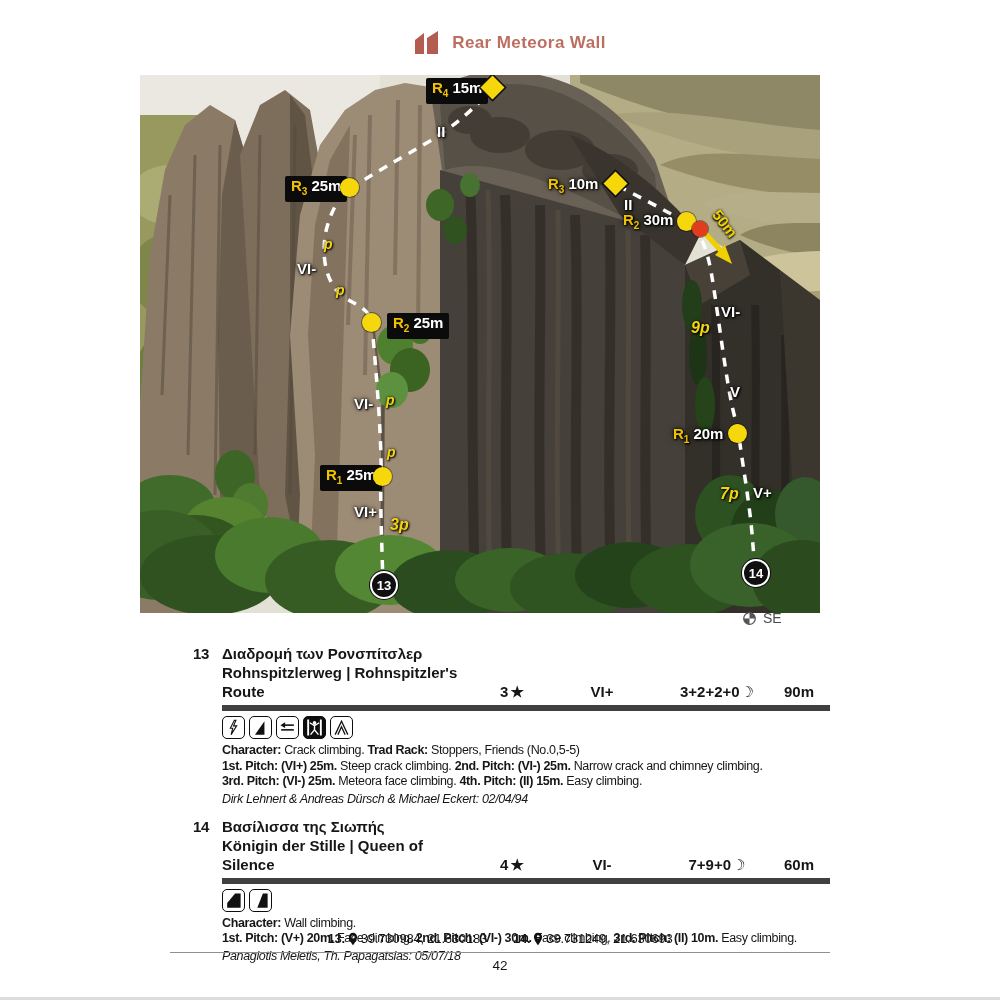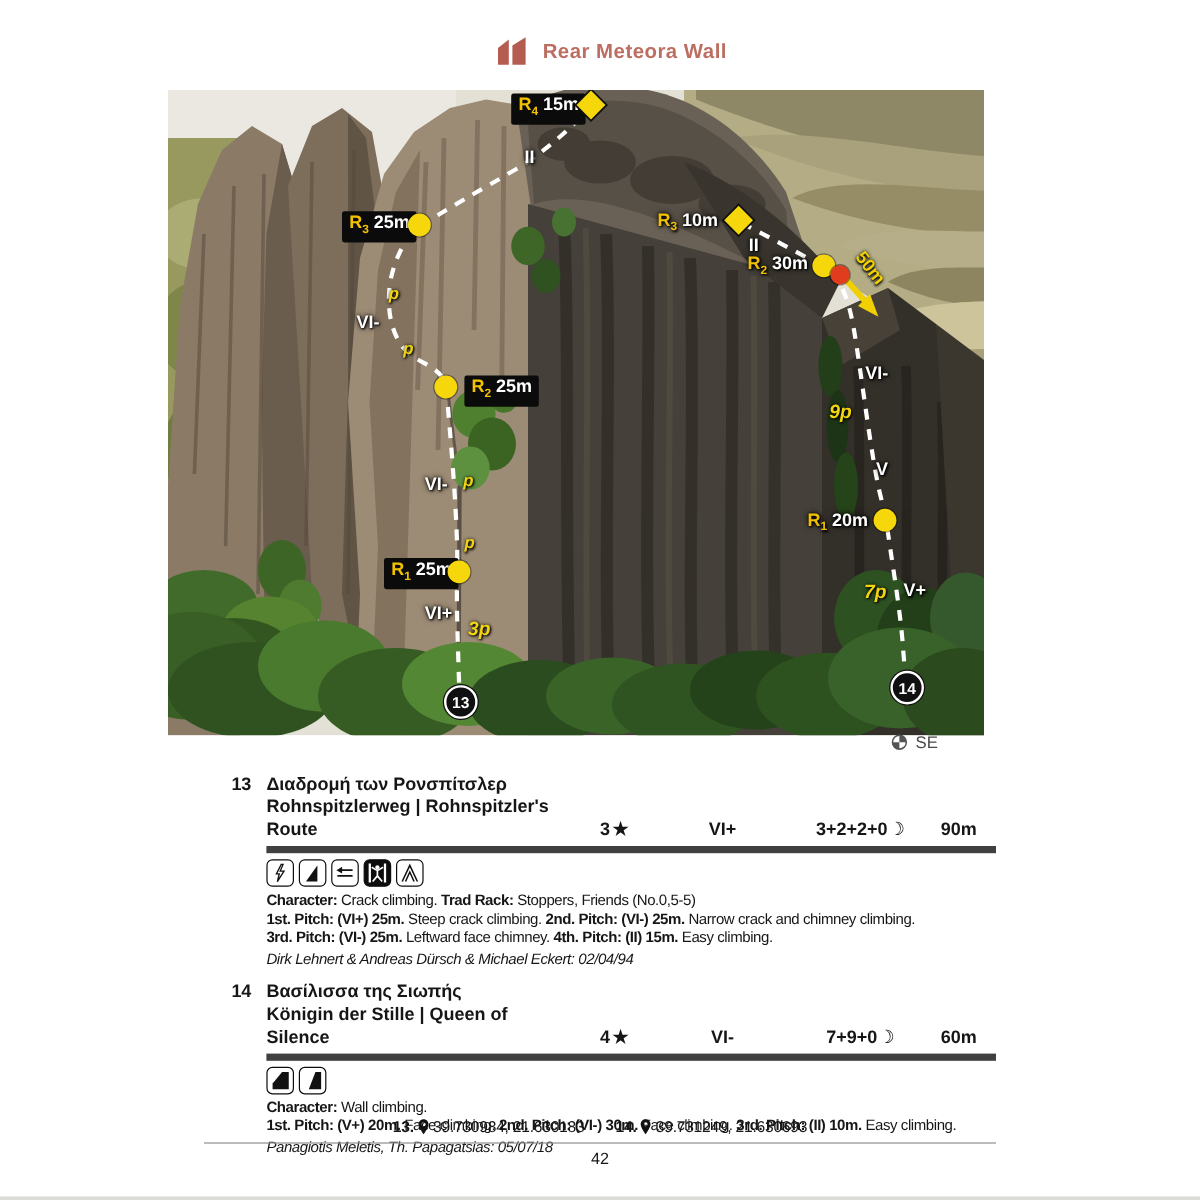--- a/index.html
+++ b/index.html
@@ -248,21 +248,21 @@
     <div class="grade" style="left:484px;top:121px">II</div>
 
     <div class="plain" style="left:483px;top:136px">
       <span class="ry"><span>R</span><sub>2</sub></span><span>30m</span>
     </div>
     <div class="belay" style="left:537px;top:137px"></div>
     <div class="belay-red" style="left:552px;top:146px"></div>
     <div class="rappel" style="left:570px;top:140px">50m</div>
 
     <div class="grade" style="left:581px;top:228px">VI-</div>
-    <div class="pcount" style="left:551px;top:260px">9p</div>
+    <div class="pcount" style="left:551px;top:244px">9p</div>
     <div class="grade" style="left:590px;top:308px">V</div>
 
     <div class="plain" style="left:533px;top:350px">
       <span class="ry"><span>R</span><sub>1</sub></span><span>20m</span>
     </div>
     <div class="belay" style="left:588px;top:349px"></div>
 
     <div class="pcount" style="left:580px;top:410px">7p</div>
     <div class="grade" style="left:613px;top:409px">V+</div>
     <div class="route-circle" style="left:602px;top:484px">14</div>
@@ -317,21 +317,21 @@
           </svg>
         </span>
         <span class="pict">
           <svg width="19" height="19" viewBox="0 0 24 24">
               <path d="M4,21 L12,4 L20,21 M7.5,21 L12,11 L16.5,21" fill="none" stroke="#111" stroke-width="1.6"></path>
             </svg>
         </span>
       </div>
       <div class="r-body"><span class="b">Character:</span><span> Crack climbing. </span><span class="b">Trad Rack:</span><span> Stoppers, Friends (No.0,5-5)</span></div>
       <div class="r-body"><span class="b">1st. Pitch: (VI+) 25m.</span><span> Steep crack climbing. </span><span class="b">2nd. Pitch: (VI-) 25m.</span><span> Narrow crack and chimney climbing.</span></div>
-      <div class="r-body"><span class="b">3rd. Pitch: (VI-) 25m.</span><span> Leftward face chimney. </span><span class="b">4th. Pitch: (II) 15m.</span><span> Easy climbing.</span></div>
+      <div class="r-body"><span class="b">3rd. Pitch: (VI-) 25m.</span><span> Meteora face climbing. </span><span class="b">4th. Pitch: (II) 15m.</span><span> Easy climbing.</span></div>
       <div class="r-fa">Dirk Lehnert &amp;  Andreas Dürsch &amp; Michael Eckert: 02/04/94</div>
     </div>
 
     <div class="route-block">
       <div class="r-row1">
         <span class="r-num">14</span>
         <span>Βασίλισσα της Σιωπής</span>
       </div>
       <div class="r-row2">
         <span>Königin der Stille | Queen of Silence</span>

